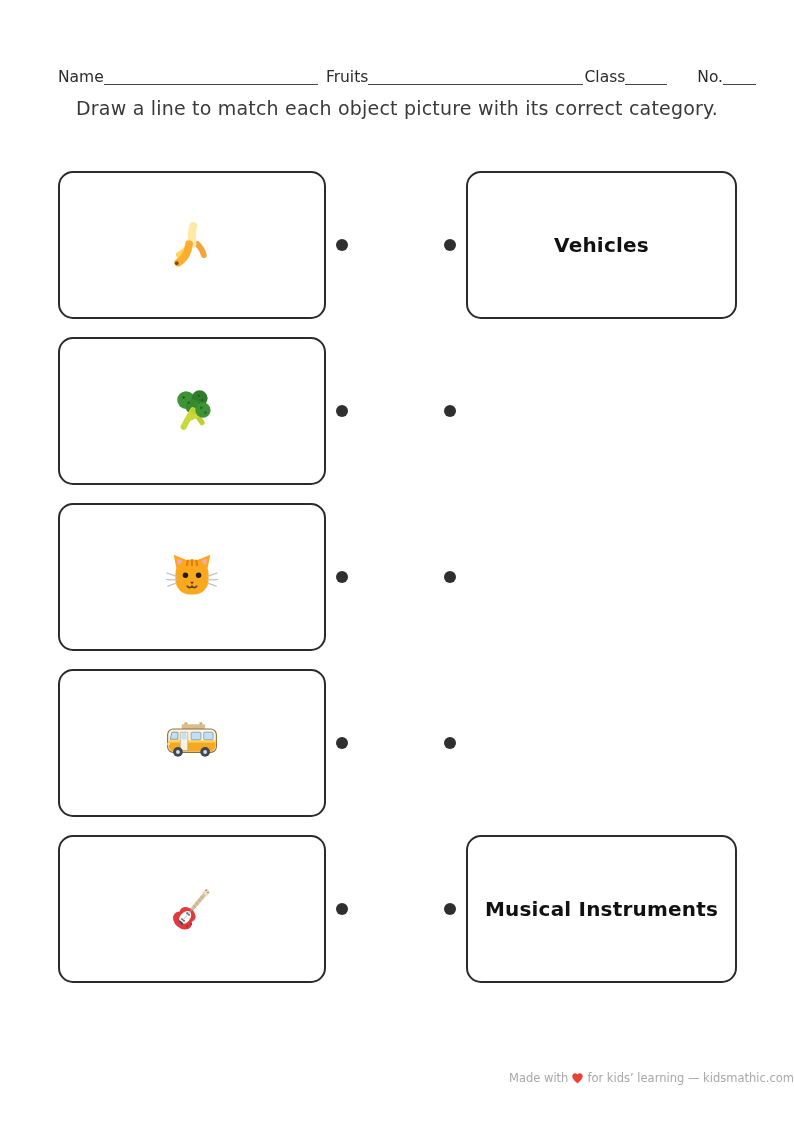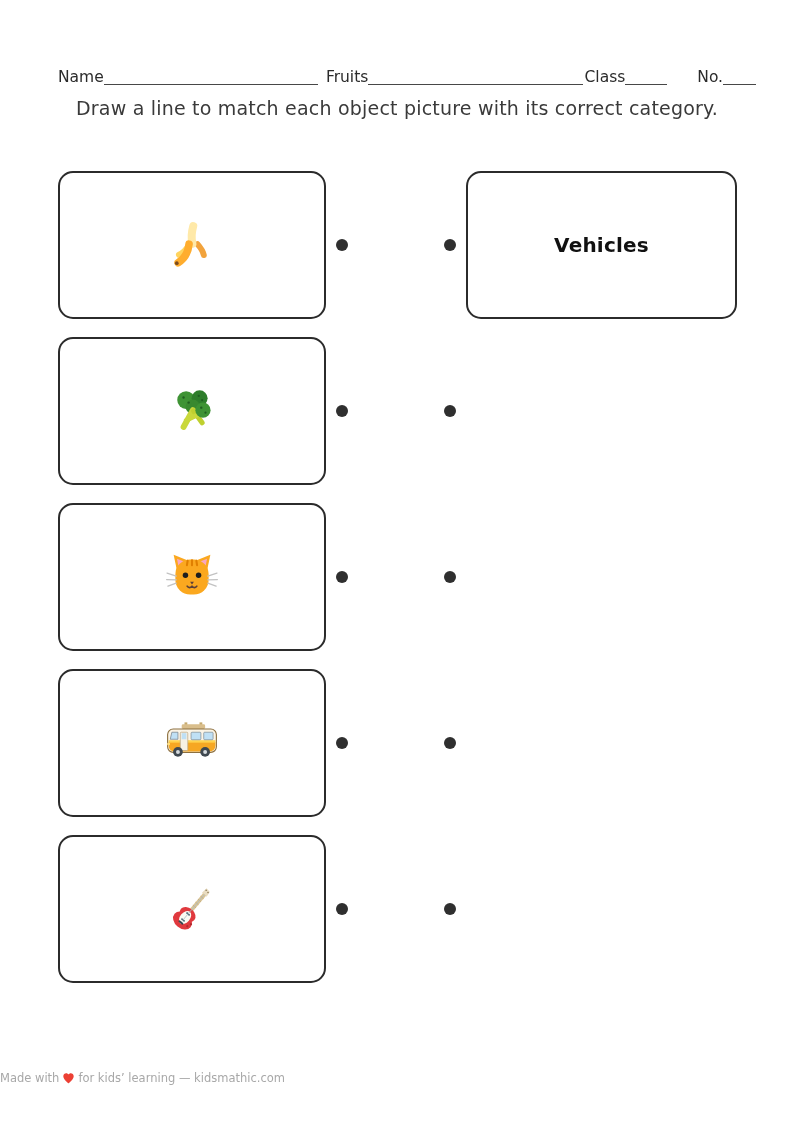--- a/index.html
+++ b/index.html
@@ -65,21 +65,21 @@
   .category {
     font-size: 20px; font-weight: 700; color: #111111;
     text-align: center; padding: 0 8px;
     letter-spacing: 0.2px;
   }
   .emoji-svg { display: block; }
 
   
   .footer {
     position: absolute; top: 1071px; left: 0; width: 100%;
-    text-align: left;
+    text-align: right;
     font-size: 11.5px; color: #a8a8a8;
   }
   .footer .heart { vertical-align: -2px; margin: 0 3px; }
 </style>
 </head>
 <body>
 
 <div class="page">
 
   <div class="meta-row">
@@ -209,20 +209,23 @@
             <rect x="29.6" y="47.2" width="5.2" height="2" rx="1" fill="#546E7A"></rect>
             <line x1="32.2" y1="10" x2="32.2" y2="50.5" stroke="#B0BEC5" stroke-width="0.9"></line>
             <rect x="29" y="50.8" width="6.4" height="2.2" rx="0.9" fill="#37474F"></rect>
             <circle cx="40.5" cy="50.5" r="1.3" fill="#B02A2F"></circle>
             <circle cx="42.3" cy="46.2" r="1.3" fill="#B02A2F"></circle>
           </g>
         </svg>
       </div>
       <span class="dot dot-left"></span>
       <span class="dot dot-right"></span>
+      <div class="card card-right">
+        <span class="category">Musical Instruments</span>
+      </div>
     </div>
 
   </div>
 
   <div class="footer">
     <span>Made with</span><svg class="heart" width="13" height="12" viewBox="0 0 16 15">
       <path d="M8 14 C8 14 1.5 9.5 1.5 5.2 C1.5 2.9 3.3 1.5 5.1 1.5 C6.4 1.5 7.5 2.2 8 3.2 C8.5 2.2 9.6 1.5 10.9 1.5 C12.7 1.5 14.5 2.9 14.5 5.2 C14.5 9.5 8 14 8 14 Z" fill="#EC4034"></path>
     </svg><span>for kids’ learning — kidsmathic.com</span>
   </div>
 

